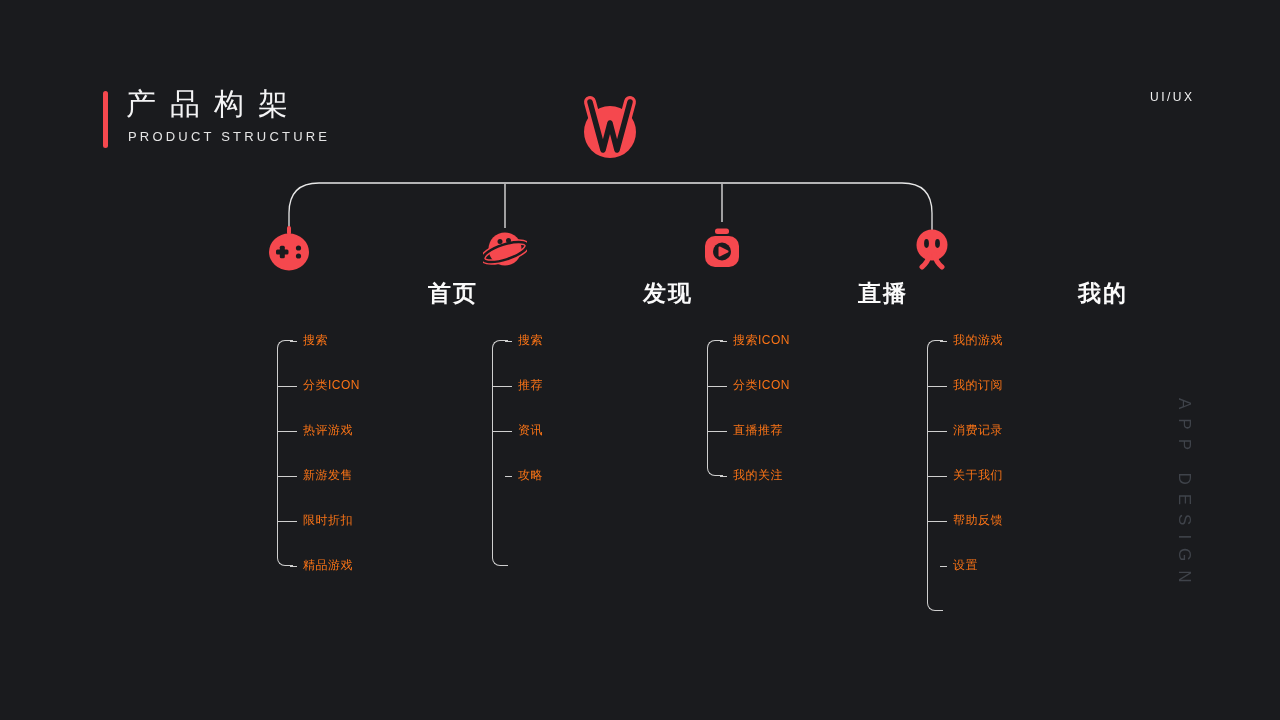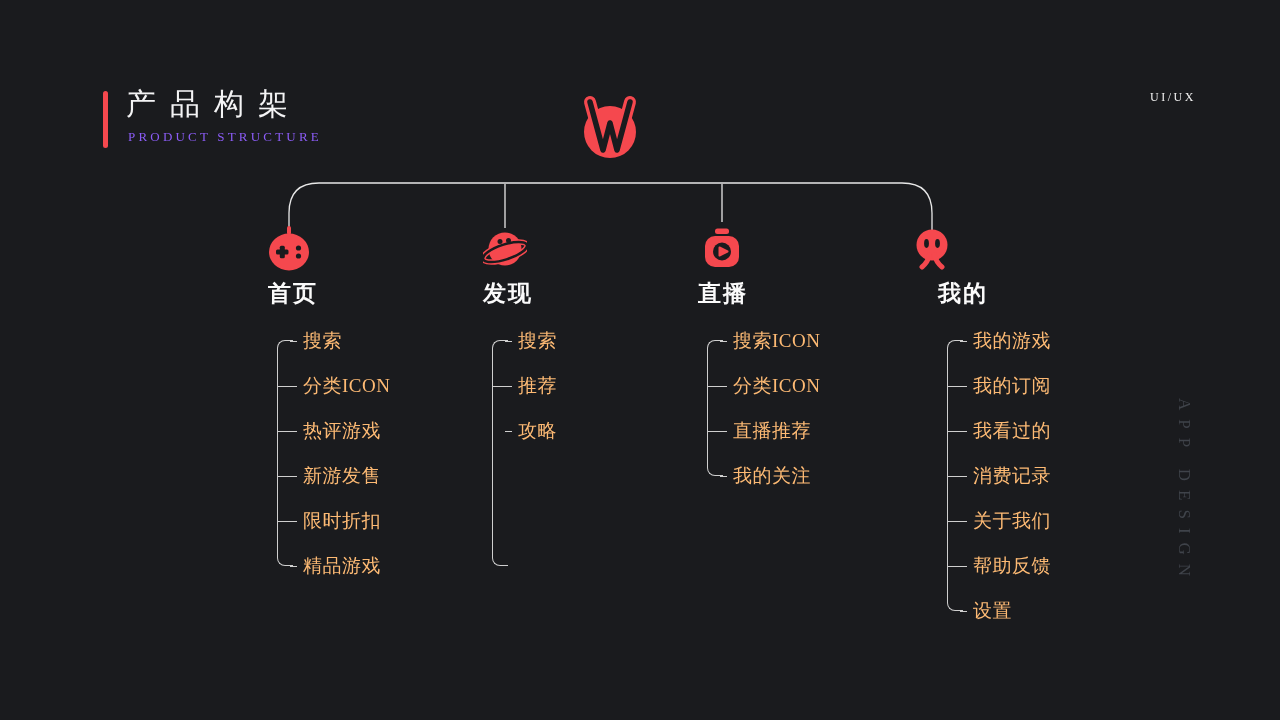--- a/index.html
+++ b/index.html
@@ -1,41 +1,42 @@
 <!DOCTYPE html>
 <html><head>
 <meta charset="utf-8">
 <style>
   html,body{margin:0;padding:0;background:#101114;}
   .stage{
     position:relative;width:1280px;height:720px;overflow:hidden;
     background:#1a1b1e;
-    font-family:Liberation Serif, serif;
+    font-family:Liberation Sans, sans-serif;
+    text-align:right;
   }
   
   .accent-bar{position:absolute;left:103px;top:91px;width:5px;height:57px;border-radius:3px;background:#f5484e;}
   .page-title{position:absolute;left:126px;top:84px;margin:0;font-size:30px;font-weight:500;
     letter-spacing:14px;color:#f4f4f5;white-space:nowrap;}
   .page-subtitle{position:absolute;left:128px;top:129px;font-size:13px;letter-spacing:3.2px;
-    color:#8b5cf6;white-space:nowrap;}
+    color:#e5e5e5;white-space:nowrap;}
   .corner-tag{position:absolute;left:1150px;top:90px;font-size:12px;font-weight:500;
     letter-spacing:2.5px;color:#f2f2f2;}
   
   .logo{position:absolute;left:577px;top:90px;}
   .tree{position:absolute;left:0;top:0;pointer-events:none;}
   .branch-icon{position:absolute;top:224px;}
   
   .col{position:absolute;top:278px;width:210px;}
   .col-label{font-size:23px;font-weight:600;letter-spacing:2px;color:#fafafa;}
   .bracket{position:absolute;left:9px;top:62px;width:16px;box-sizing:border-box;
     border-left:1.5px solid #cfcfcf;border-top:1.5px solid #cfcfcf;border-bottom:1.5px solid #cfcfcf;
     border-radius:8px 0 0 8px;}
   .col ul{list-style:none;margin:0;padding:0;position:absolute;left:0;top:40px;}
   .col li{position:relative;height:45px;display:flex;align-items:center;
-    padding-left:35px;font-size:19px;letter-spacing:0.5px;color:#fdba74;white-space:nowrap;}
+    padding-left:35px;font-size:12px;letter-spacing:0.5px;color:#f97316;white-space:nowrap;}
   .col li::before{content:'';position:absolute;left:9px;top:50%;width:20px;height:1.5px;background:#cfcfcf;}
   .col li:first-child::before,.col li:last-child::before{left:22px;width:7px;}
   
   .side-tag{position:absolute;left:1174px;top:398px;writing-mode:vertical-rl;
     font-size:17px;font-weight:500;letter-spacing:9px;color:#3f434a;white-space:nowrap;}
 </style>
 </head>
 <body>
 
 <div class="stage">
@@ -105,42 +106,42 @@
       <li>精品游戏</li>
     </ul>
   </div>
 
   <div class="col" style="left:483px">
     <div class="col-label">发现</div>
     <div class="bracket" style="height:226px"></div>
     <ul>
       <li>搜索</li>
       <li>推荐</li>
+      <li>资讯</li>
       <li>攻略</li>
     </ul>
   </div>
 
   <div class="col" style="left:698px">
     <div class="col-label">直播</div>
     <div class="bracket" style="height:136px"></div>
     <ul>
       <li>搜索ICON</li>
       <li>分类ICON</li>
       <li>直播推荐</li>
       <li>我的关注</li>
     </ul>
   </div>
 
-  <div class="col" style="left:938px">
+  <div class="col" style="left:918px">
     <div class="col-label">我的</div>
     <div class="bracket" style="height:271px"></div>
     <ul>
       <li>我的游戏</li>
       <li>我的订阅</li>
-      <li>我看过的</li>
       <li>消费记录</li>
       <li>关于我们</li>
       <li>帮助反馈</li>
       <li>设置</li>
     </ul>
   </div>
 
   <div class="side-tag">APP DESIGN</div>
 
 </div>

